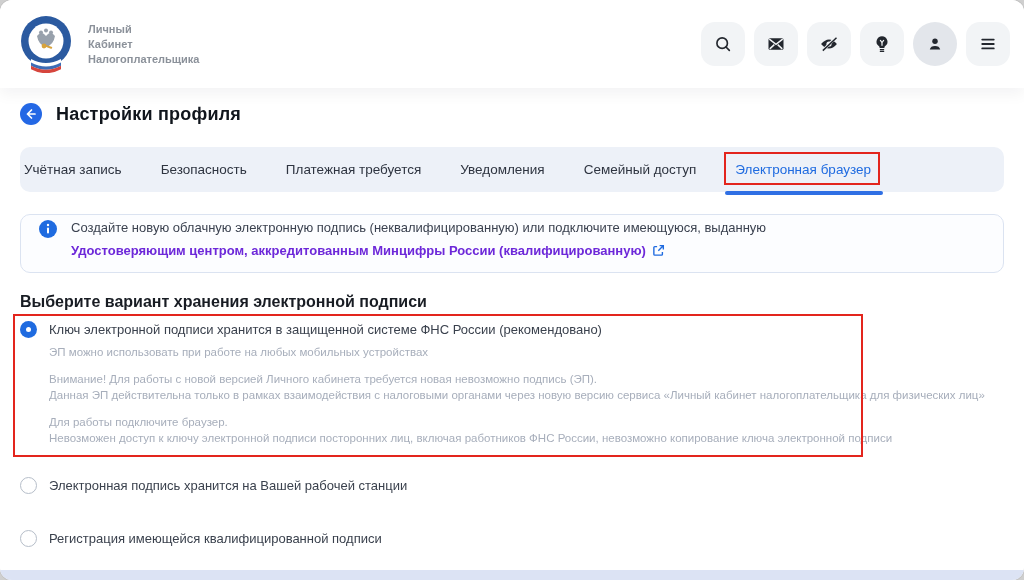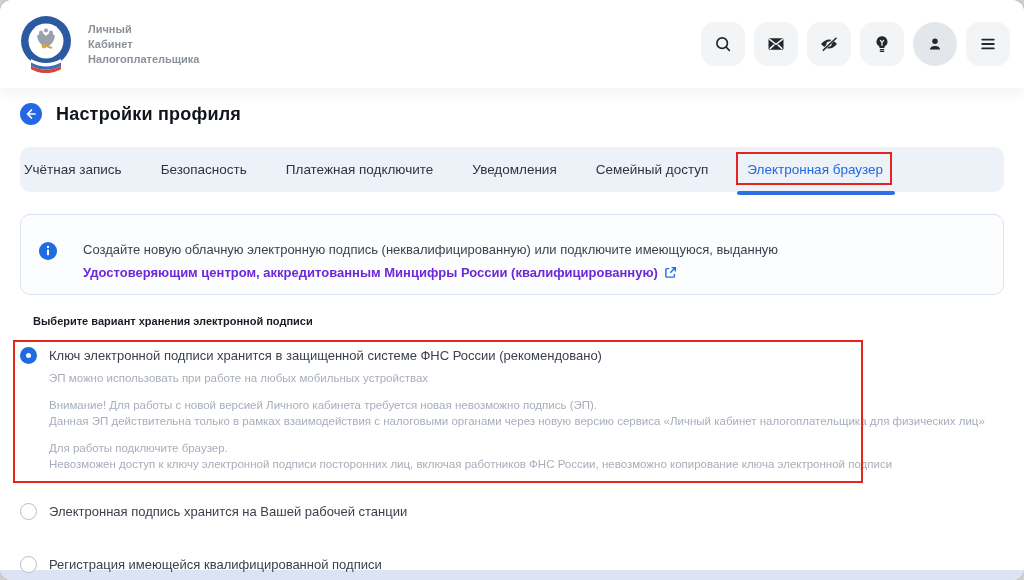--- a/index.html
+++ b/index.html
@@ -21,28 +21,28 @@
   h1{margin:0;font-size:18px;font-weight:700;color:#10151c;letter-spacing:.2px;}
 
   
   .tabs{margin-top:20px;height:45px;background:#edf1f8;border-radius:10px;display:flex;align-items:center;padding:0 4px;gap:39px;position:relative;}
   .tab{position:relative;height:100%;display:flex;align-items:center;font-size:13.5px;font-weight:500;color:#2e3440;cursor:pointer;white-space:nowrap;}
   .tab.active{color:#1f6be0;}
   .tab.active .tab-underline{position:absolute;left:-10px;right:-12px;bottom:-3px;height:4px;background:#2f6fe4;border-radius:3px;}
   .tab.active .tab-annotation{position:absolute;left:-11px;right:-9px;top:5px;bottom:7px;border:2px solid #e3251d;pointer-events:none;}
 
   
-  .banner{margin-top:22px;border:1px solid #dbe3f1;background:#fcfdff;border-radius:10px;padding:26px 20px 13px 18px;display:flex;gap:26px;align-items:flex-start;}
+  .banner{margin-top:22px;border:1px solid #dbe3f1;background:#fcfdff;border-radius:10px;padding:4px 20px 13px 18px;display:flex;gap:14px;align-items:flex-start;}
   .banner-text{font-size:13px;line-height:17px;color:#3b4250;}
   .banner-link{display:inline-flex;align-items:center;gap:6px;margin-top:6px;color:#6d28d9;font-weight:600;cursor:pointer;text-decoration:none;}
 
-  h2.section{margin:20px 13px 0;font-size:11px;font-weight:700;color:#181c23;}
-
-  
-  .option-block{margin-top:20px;}
+  h2.section{margin:20px 0 0;font-size:16px;font-weight:700;color:#181c23;}
+
+  
+  .option-block{margin-top:10px;}
   .option-block.annotated{position:relative;}
   .opt-annotation{position:absolute;left:-7px;top:-7px;width:846px;bottom:-11px;border:2px solid #e3251d;pointer-events:none;}
   .opt-row{display:flex;align-items:flex-start;gap:12px;cursor:pointer;}
   .radio{flex:0 0 auto;width:17px;height:17px;border-radius:50%;box-sizing:border-box;margin-top:0;}
   .radio.on{background:#1f6be0;position:relative;}
   .radio.on::after{content:"";position:absolute;left:6px;top:6px;width:5px;height:5px;border-radius:50%;background:#fff;}
   .radio.off{background:#fff;border:1.5px solid #b6bec9;}
   .opt-label{font-size:13px;line-height:17px;color:#3a414d;}
   .opt-details{margin:6px 0 0 29px;font-size:11.5px;line-height:16px;color:#a7aebb;}
   .d-para{margin-top:11px;}
@@ -132,21 +132,21 @@
         <svg width="12" height="12" viewBox="0 0 12 12">
           <path d="M6.5 2 L2.5 6 L6.5 10 M2.5 6 H10" fill="none" stroke="#fff" stroke-width="1.7" stroke-linecap="round" stroke-linejoin="round"></path>
         </svg>
       </button>
       <h1>Настройки профиля</h1>
     </div>
 
     <nav class="tabs">
       <div class="tab">Учётная запись</div>
       <div class="tab">Безопасность</div>
-      <div class="tab">Платежная подключите</div>
+      <div class="tab">Платежная требуется</div>
       <div class="tab">Уведомления</div>
       <div class="tab">Семейный доступ</div>
       <div class="tab active">
         <span>Электронная браузер</span>
         <span class="tab-underline"></span>
         <span class="tab-annotation"></span>
       </div>
     </nav>
 
     <div class="banner">

